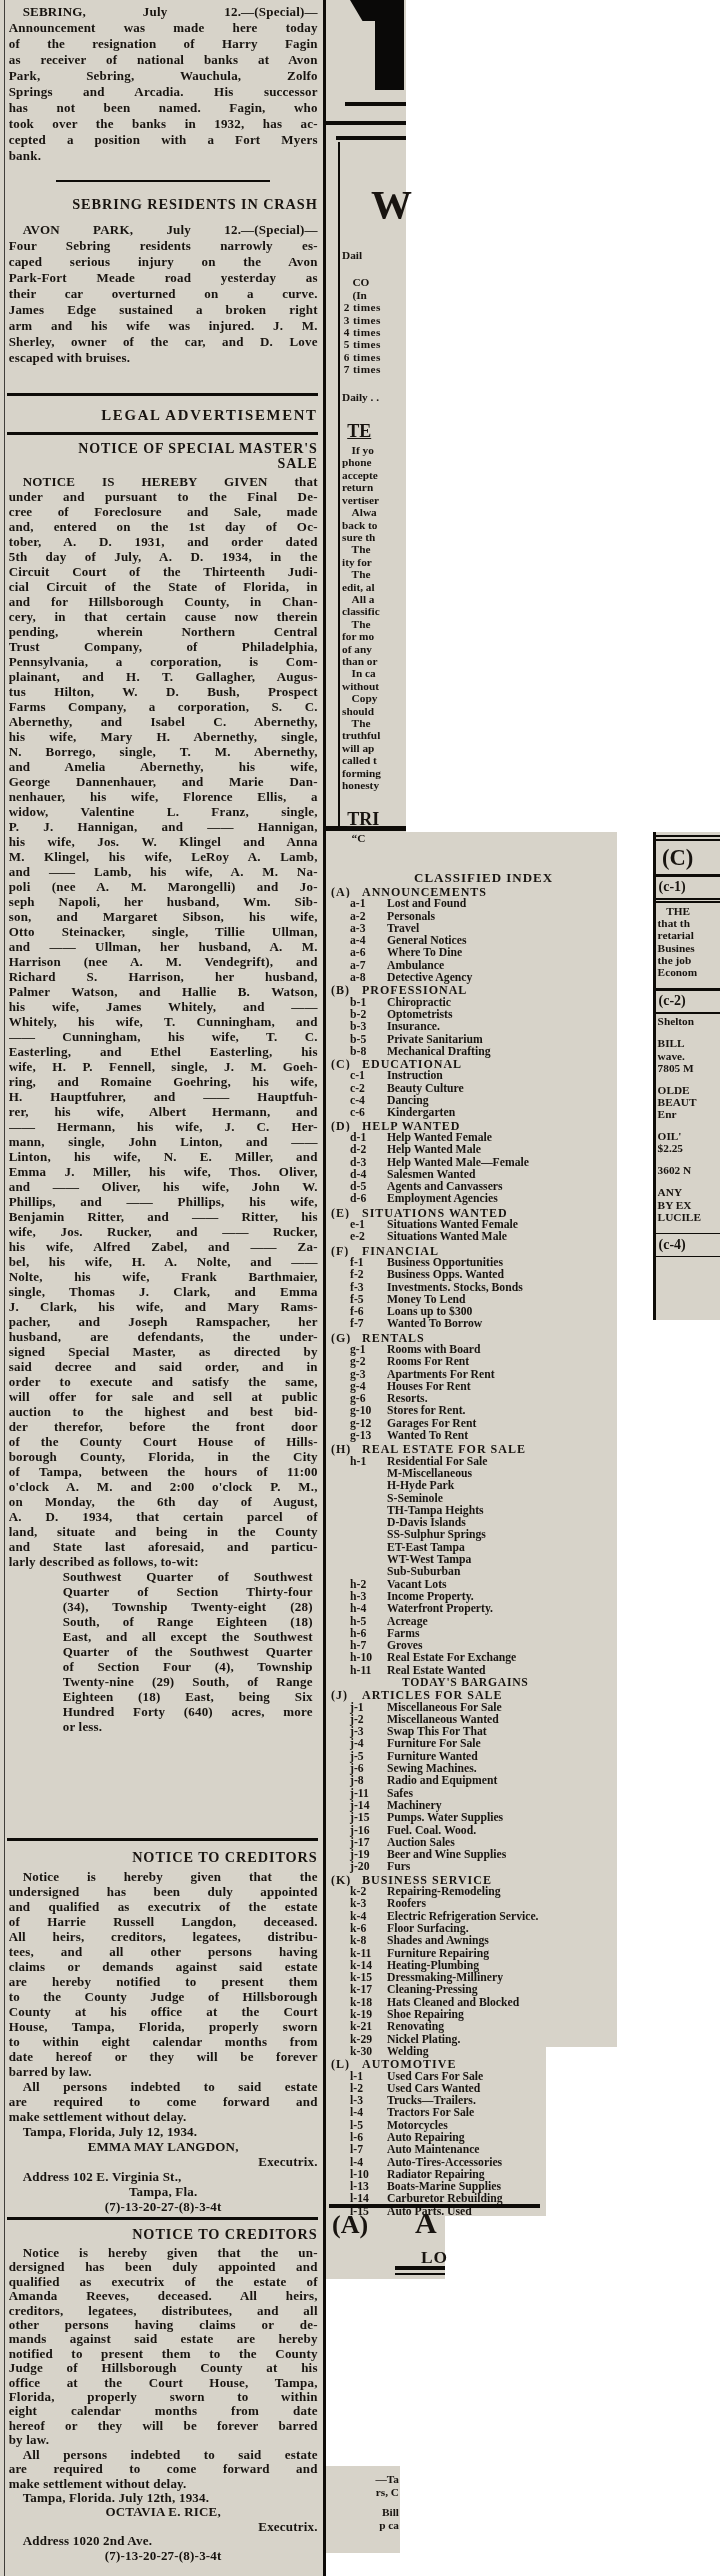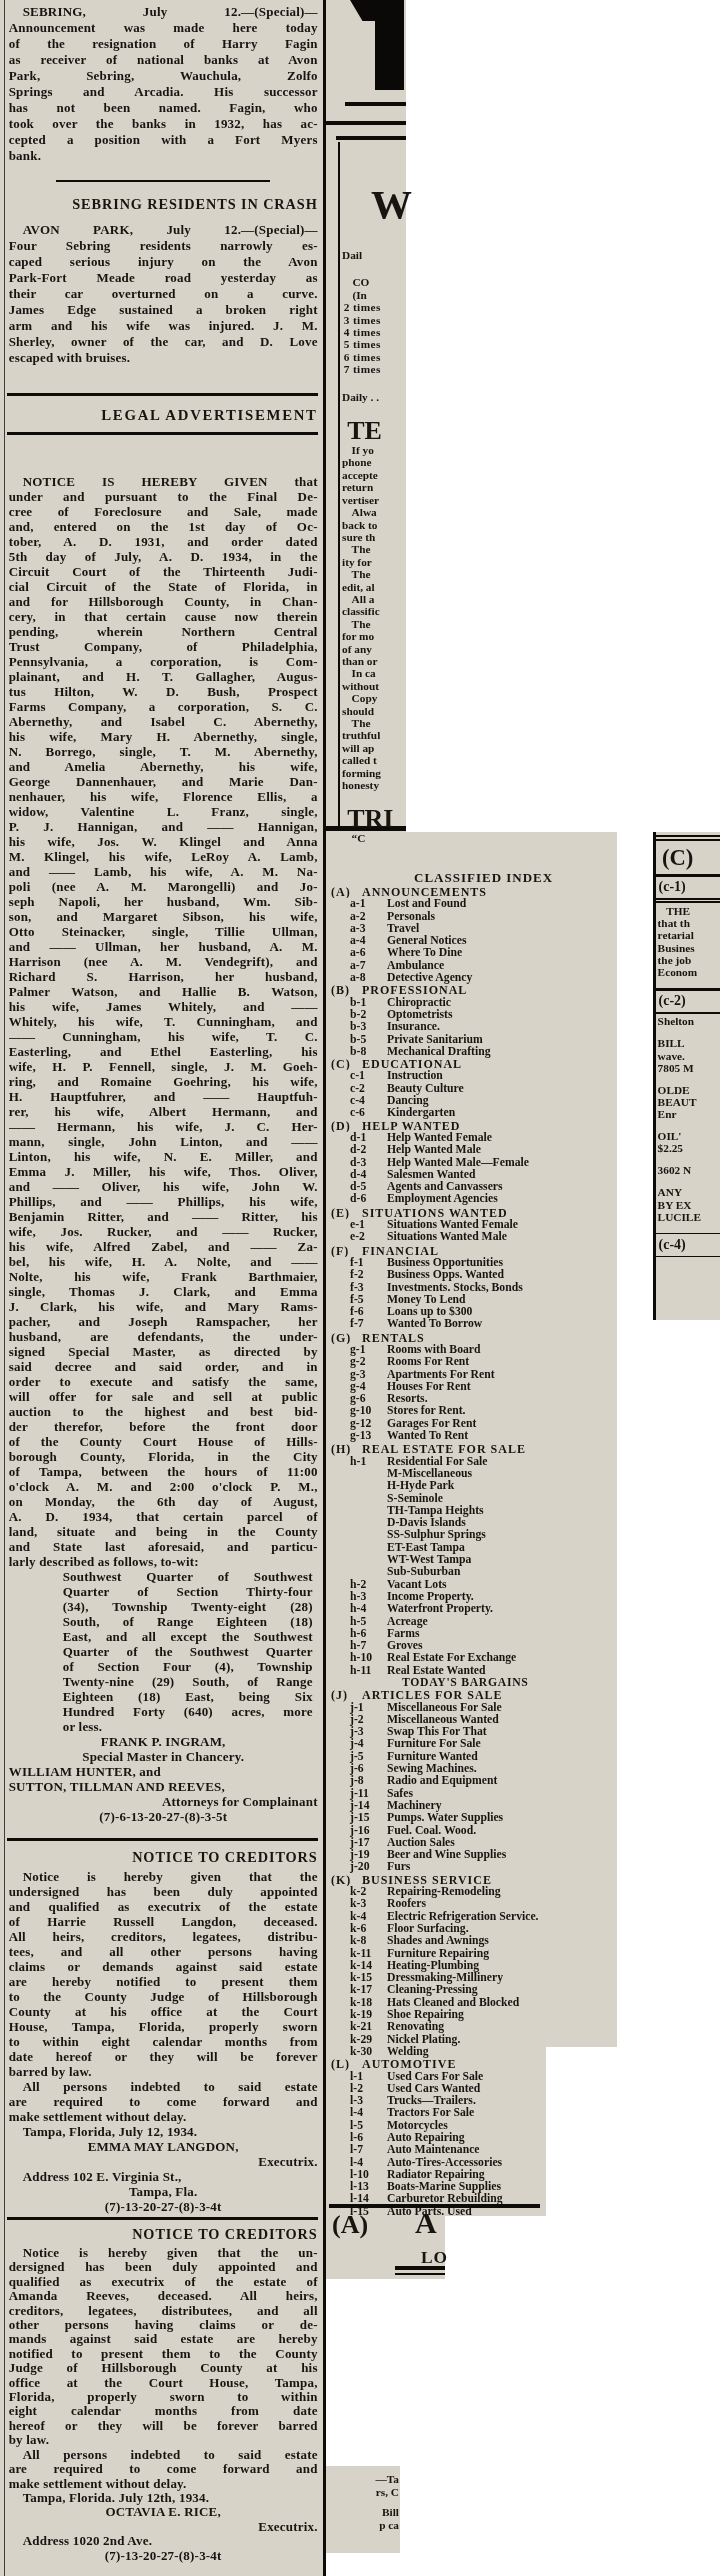--- a/index.html
+++ b/index.html
@@ -28,21 +28,21 @@
   .heading { font-weight:bold; text-align:right; letter-spacing:0.9px; font-size:14.3px; }
   .desc-block { margin-left:54px; width:250px; }
 
   
   .mid-frags { position:absolute; left:342px; top:249px; width:63px; overflow:hidden; }
   .mid-frags .ln {
     font-size:11.3px; font-weight:bold; line-height:12.4px; white-space:nowrap; overflow:hidden;
   }
   .mid-frags .t-center { padding-left:10.4px; }
   .mid-frags .t-table  { letter-spacing:0.4px; padding-left:1.7px; }
-  .mid-frags .t-big    { font-size:26px; line-height:26px; padding-left:5.2px; }
+  .mid-frags .t-big    { font-size:18px; line-height:26px; padding-left:5.2px;text-decoration:underline; }
   .mid-frags .f-gap    { margin-top:15px; }
   .mid-frags .f-in     { text-indent:9.6px; }
   .big-w { position:absolute; left:371px; top:183px; font-size:41px; font-weight:bold; line-height:43px; }
   .mh-bar { position:absolute; left:375px; top:0; width:29px; height:90px; background:#0a0908; }
   .mh-arm { position:absolute; left:350px; top:0; width:25px; height:21px; background:#0a0908;
             clip-path:polygon(0 0,100% 0,100% 100%,50% 100%); }
 
   
   .ix { position:absolute; left:331px; top:836px; width:285px; }
   .ix-title { font-size:13px; font-weight:bold; letter-spacing:1px; padding-left:83px; white-space:nowrap;margin-top:34px; }
@@ -127,20 +127,24 @@
       <div class="ln">James Edge sustained a broken right</div>
       <div class="ln">arm and his wife was injured.  J. M.</div>
       <div class="ln">Sherley, owner of the car, and D. Love</div>
       <div class="ln f-nj">escaped with bruises.</div>
     </div>
 
   <div class="rule" style="left:7px;top:393px;width:311px;height:2.6px;"></div>
   <div class="blk heading" style="top:407px;font-size:14.8px;letter-spacing:1.7px;">LEGAL ADVERTISEMENT</div>
   <div class="rule" style="left:7px;top:432px;width:311px;height:2.6px;"></div>
 
+  <div class="blk heading" style="top:442px;line-height:14.8px;font-size:14px;">
+    <div>NOTICE OF SPECIAL MASTER'S</div>
+    <div>SALE</div>
+  </div>
 
   <div class="blk" style="top:474px;">
     <div class="jlines lh174">
 
     <div class="ln f-in">NOTICE IS HEREBY GIVEN that</div>
         <div class="ln">under and pursuant to the Final De-</div>
         <div class="ln">cree of Foreclosure and Sale, made</div>
         <div class="ln">and, entered on the 1st day of Oc-</div>
         <div class="ln">tober, A. D. 1931, and order dated</div>
         <div class="ln">5th day of July, A. D. 1934, in the</div>
@@ -219,29 +223,20 @@
         <div class="ln">(34), Township Twenty-eight (28)</div>
         <div class="ln">South, of Range Eighteen (18)</div>
         <div class="ln">East, and all except the Southwest</div>
         <div class="ln">Quarter of the Southwest Quarter</div>
         <div class="ln">of Section Four (4), Township</div>
         <div class="ln">Twenty-nine (29) South, of Range</div>
         <div class="ln">Eighteen (18) East, being Six</div>
         <div class="ln">Hundred Forty (640) acres, more</div>
         <div class="ln f-nj">or less.</div>
       </div>
-    <div class="jlines lh174">
-
-    <div class="ln f-c">FRANK P. INGRAM,</div>
-        <div class="ln f-c">Special Master in Chancery.</div>
-        <div class="ln f-nj">WILLIAM HUNTER, and</div>
-        <div class="ln f-nj">SUTTON, TILLMAN AND REEVES,</div>
-        <div class="ln f-r">Attorneys for Complainant</div>
-        <div class="ln f-c">(7)-6-13-20-27-(8)-3-5t</div>
-      </div>
   </div>
 
   <div class="rule" style="left:7px;top:1838px;width:311px;height:2.6px;"></div>
   <div class="blk heading" style="top:1849px;">NOTICE TO CREDITORS</div>
   <div class="blk jlines lh172" style="top:1869px;">
 
   <div class="ln f-in">Notice is hereby given that the</div>
       <div class="ln">undersigned has been duly appointed</div>
       <div class="ln">and qualified as executrix of the estate</div>
       <div class="ln">of Harrie Russell Langdon, deceased.</div>

